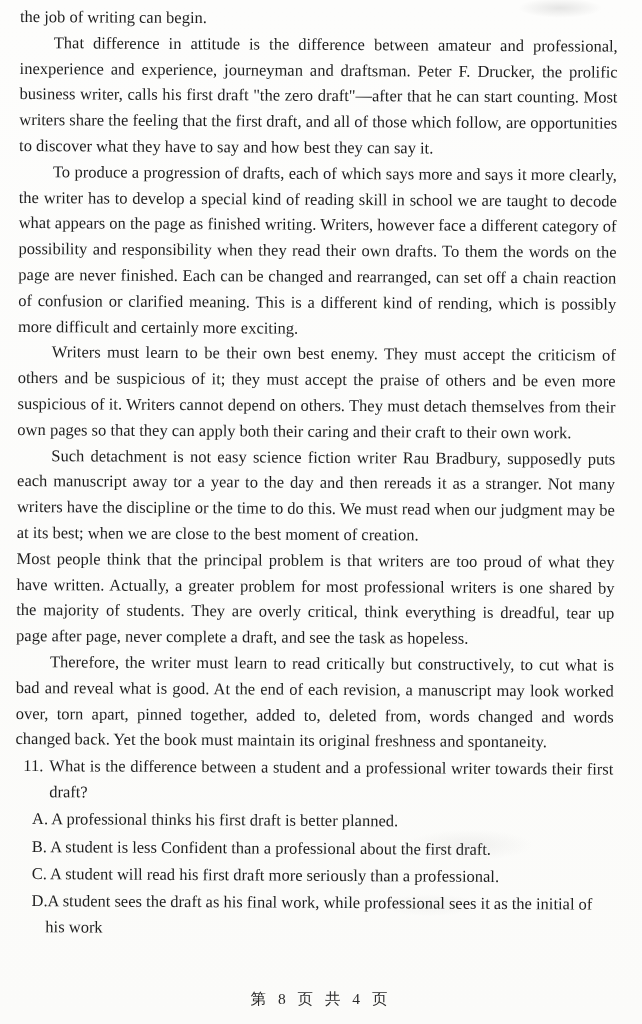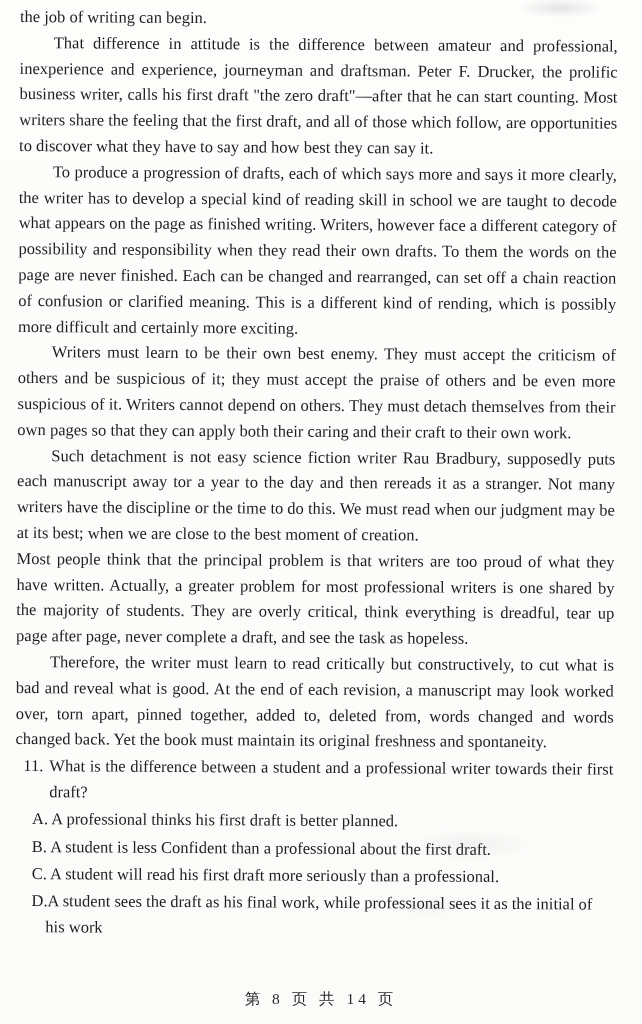--- a/index.html
+++ b/index.html
@@ -89,14 +89,14 @@
       <span class="q-num">11.</span><span>What is the difference between a student and a professional writer towards their first draft?</span>
     </div>
 
     <div class="option">A. A professional thinks his first draft is better planned.</div>
     <div class="option">B. A student is less Confident than a professional about the first draft.</div>
     <div class="option">C. A student will read his first draft more seriously than a professional.</div>
     <div class="option">D.A student sees the draft as his final work, while professional sees it as the initial of his work</div>
 
   </div>
 
-  <div class="footer">第 8 页 共 14 页</div>
+  <div class="footer">第 8 页 共 4 页</div>
 </div>
 
 </body></html>

